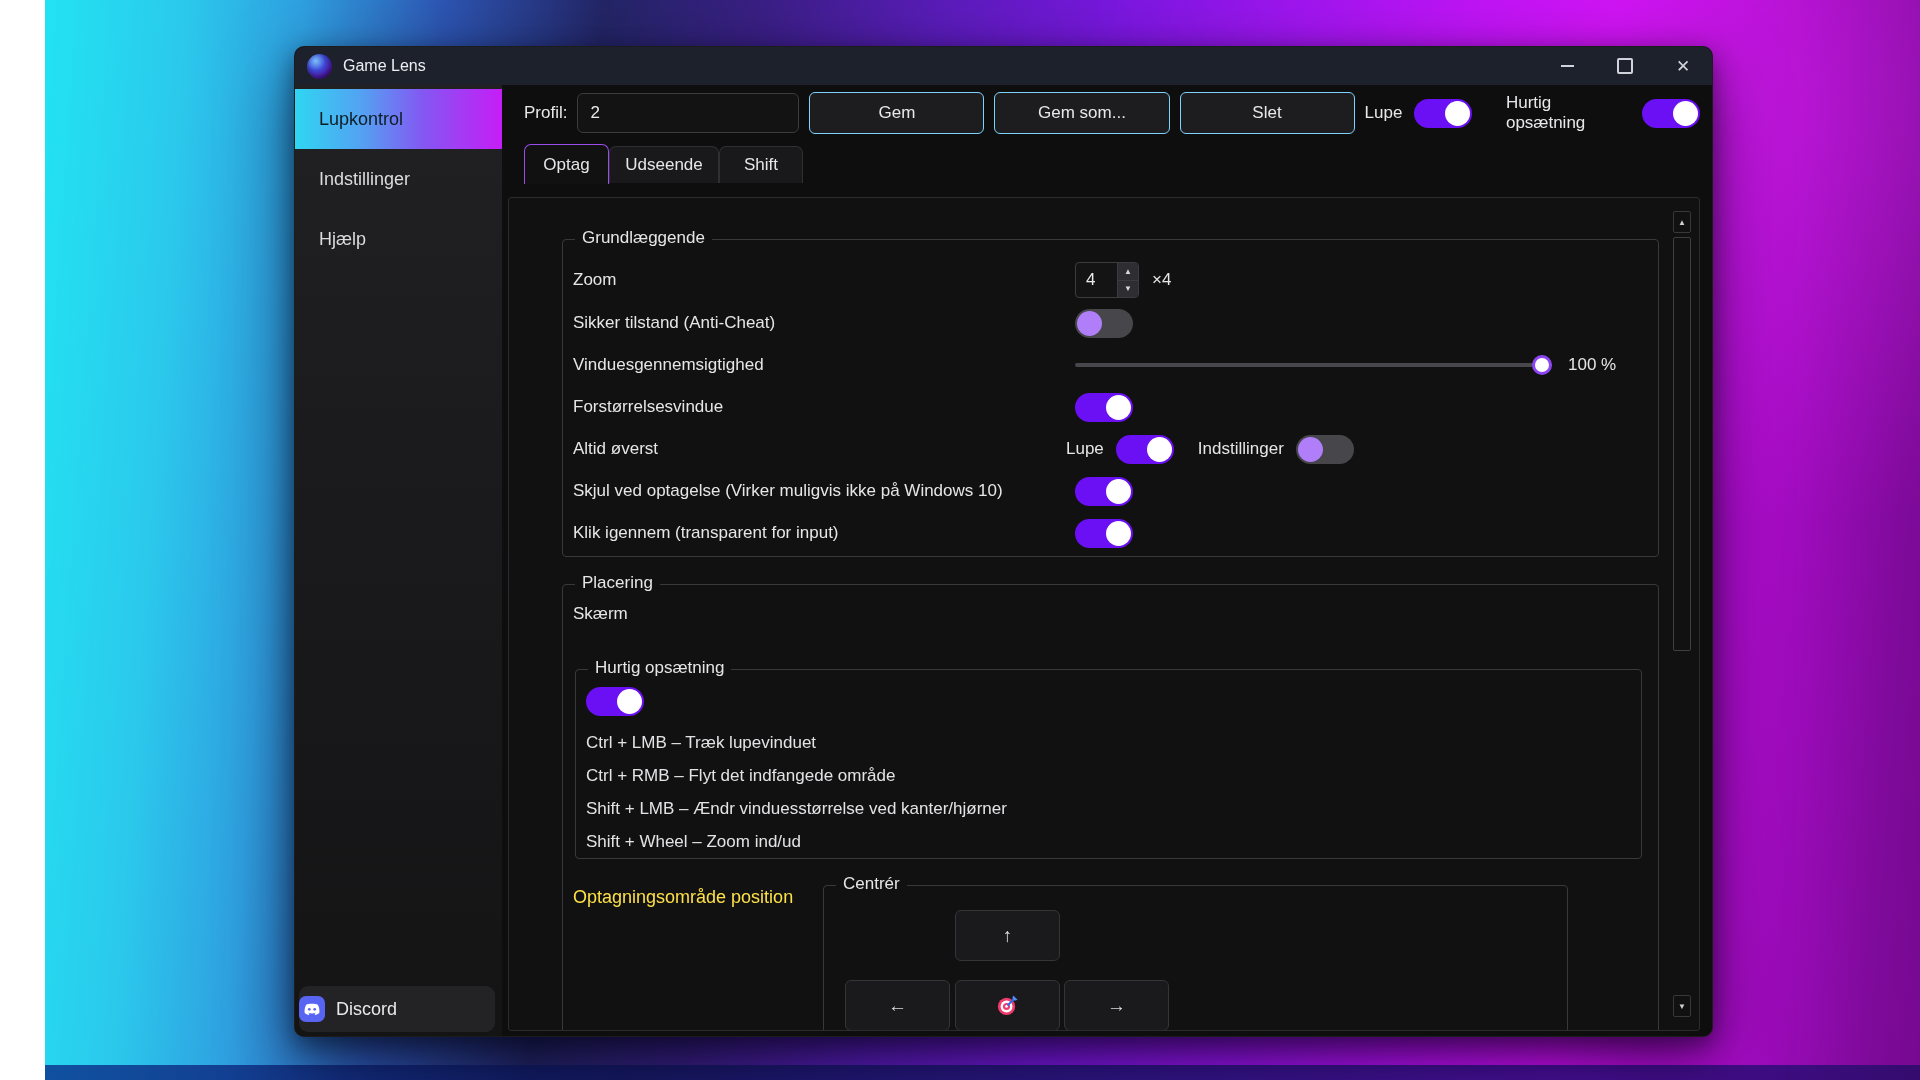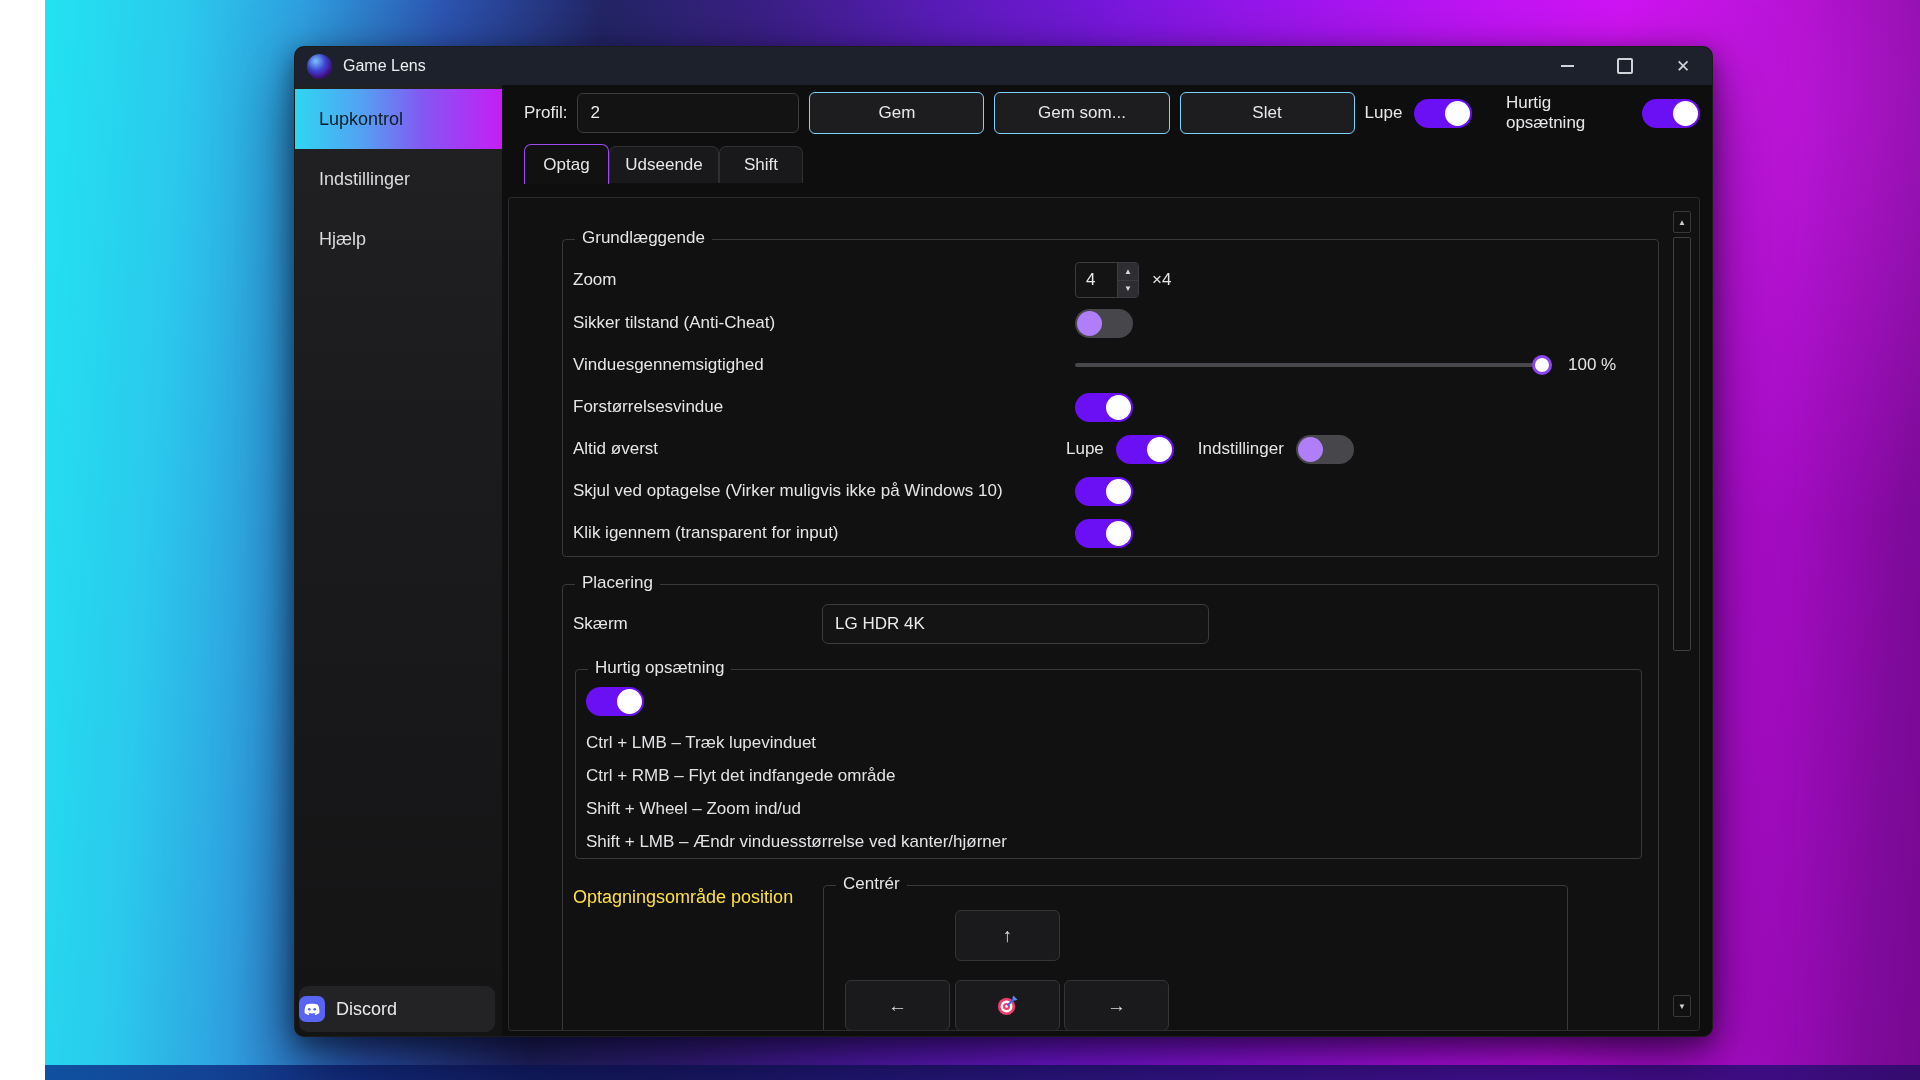--- a/index.html
+++ b/index.html
@@ -272,33 +272,32 @@
                 </div>
               </div>
             </div>
           </div>
 
           <div class="group g-place">
             <span class="legend">Placering</span>
 
             <div class="place-row-screen">
               <span class="screen-label">Skærm</span>
-              <div class="combo">LG HDR 4K</div>
             </div>
 
             <div class="g-quick">
               <span class="legend">Hurtig opsætning</span>
               <div class="toggle on">
                 <div class="knob"></div>
               </div>
               <div class="hotkeys">
                 <div class="hotkey">Ctrl + LMB – Træk lupevinduet</div>
                 <div class="hotkey">Ctrl + RMB – Flyt det indfangede område</div>
+                <div class="hotkey">Shift + LMB – Ændr vinduesstørrelse ved kanter/hjørner</div>
                 <div class="hotkey">Shift + Wheel – Zoom ind/ud</div>
-                <div class="hotkey">Shift + LMB – Ændr vinduesstørrelse ved kanter/hjørner</div>
               </div>
             </div>
 
             <span class="capture-label">Optagningsområde position</span>
 
             <div class="g-center">
               <span class="legend">Centrér</span>
               <div class="dir-btn btn-up">
                 <span>↑</span>
               </div>

